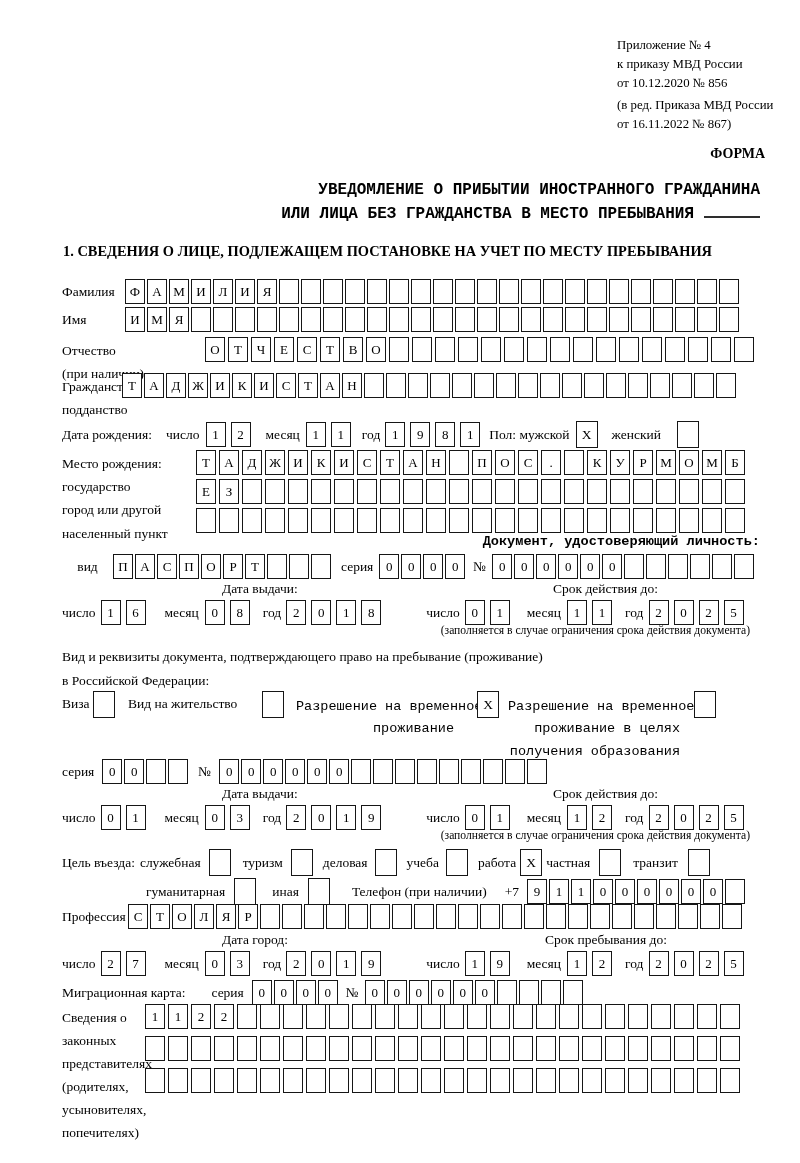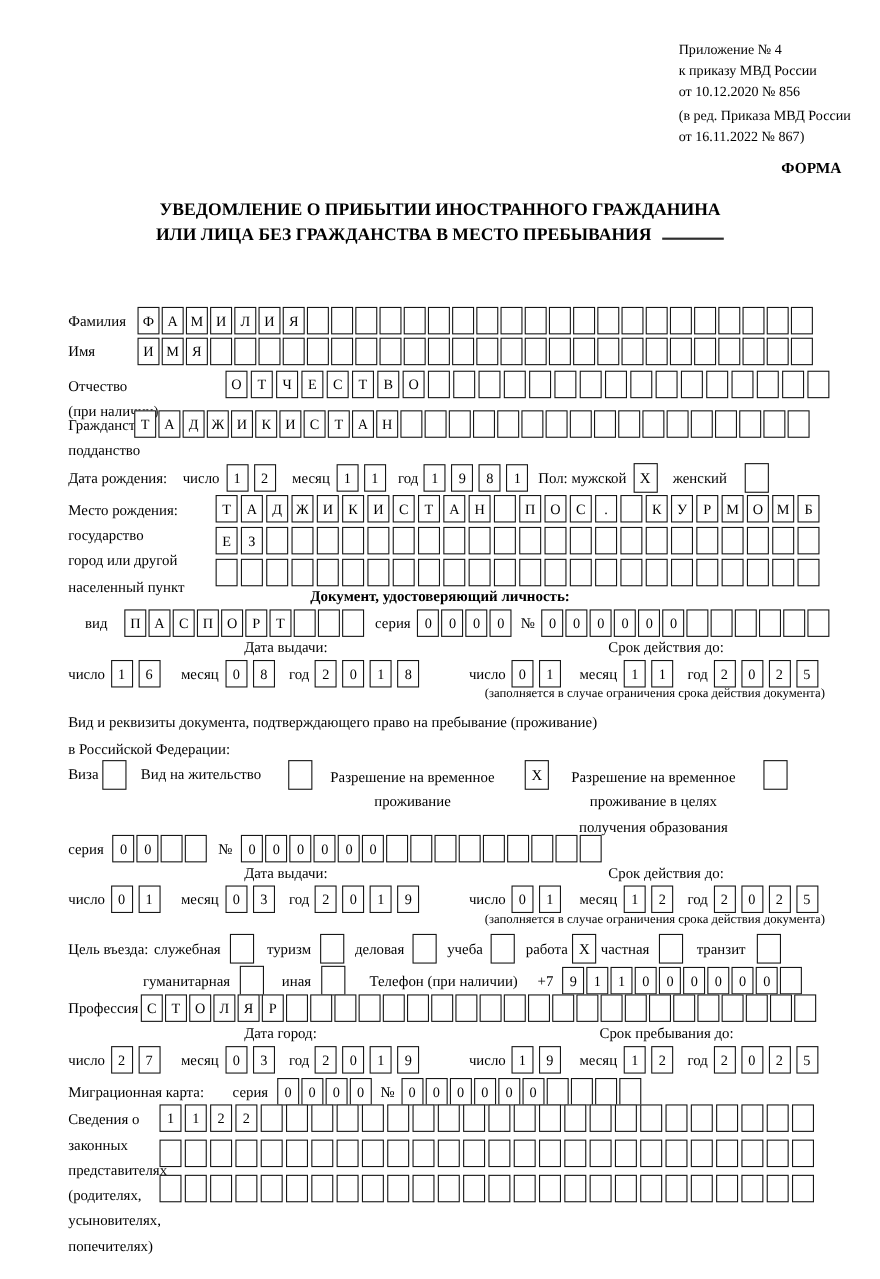--- a/index.html
+++ b/index.html
@@ -12,21 +12,21 @@
   .note{font-size:11.6px;}
   .row{display:flex;align-items:center;}
   .cells{display:flex;align-items:center;}
   .cell{flex:0 0 auto;display:flex;align-items:center;justify-content:center;
         width:18px;height:23px;border:1.5px solid #161616;margin-right:2px;
         font-size:13px;line-height:1;background:#fff;}
   .g3 .cell{margin-right:3px;}
   .sp .cell{margin-right:5px;}
   .cb{flex:0 0 auto;display:flex;align-items:center;justify-content:center;
       width:20px;height:25px;border:1.5px solid #161616;font-size:13.5px;background:#fff;}
-  .ctr{text-align:center;}
+  .ctr{text-align:right;font-family:Liberation Mono, monospace;}
   .title-underline{display:inline-block;width:56px;height:14px;border-bottom:2px solid #2e2e2e;margin-left:10px;}
   .lh23{line-height:23px;}
 </style>
 </head>
 <body>
 
 <div class="sheet">
 
   <div class="abs" style="top:36px;left:617px;">
     <div class="sm">Приложение № 4</div>
@@ -36,20 +36,21 @@
     <div class="sm">от 16.11.2022 № 867)</div>
   </div>
 
   <div class="abs bold" style="top:146px;left:560px;width:205px;text-align:right;font-size:14px;">ФОРМА</div>
 
   <div class="abs bold ctr lh23" style="top:179px;left:40px;width:720px;font-size:16px;">
     <div>УВЕДОМЛЕНИЕ О ПРИБЫТИИ ИНОСТРАННОГО ГРАЖДАНИНА</div>
     <div><span>ИЛИ ЛИЦА БЕЗ ГРАЖДАНСТВА В МЕСТО ПРЕБЫВАНИЯ</span><span class="title-underline"></span></div>
   </div>
 
+  <div class="abs bold" style="top:243px;left:63px;font-size:14.4px;white-space:nowrap;">1. СВЕДЕНИЯ О ЛИЦЕ, ПОДЛЕЖАЩЕМ ПОСТАНОВКЕ НА УЧЕТ ПО МЕСТУ ПРЕБЫВАНИЯ</div>
 
   <div class="abs row" style="top:279px;left:62px;">
     <span class="lbl" style="display:inline-block;width:63px;">Фамилия</span>
     <span class="cells">
         <span class="cell">Ф</span>
         <span class="cell">А</span>
         <span class="cell">М</span>
         <span class="cell">И</span>
         <span class="cell">Л</span>
         <span class="cell">И</span>
@@ -473,21 +474,21 @@
     <span class="lbl" style="margin-left:10px;margin-right:7px;">учеба</span>
     <span class="cb"></span>
     <span class="lbl" style="margin-left:10px;margin-right:4px;">работа</span>
     <span class="cb">X</span>
     <span class="lbl" style="margin-left:4px;margin-right:9px;">частная</span>
     <span class="cb"></span>
     <span class="lbl" style="margin-left:12px;margin-right:10px;">транзит</span>
     <span class="cb"></span>
   </div>
 
-  <div class="abs row" style="top:878px;left:130px;">
+  <div class="abs row" style="top:878px;left:146px;">
     <span class="lbl" style="margin-right:9px;">гуманитарная</span>
     <span class="cb"></span>
     <span class="lbl" style="margin-left:16px;margin-right:9px;">иная</span>
     <span class="cb"></span>
     <span class="lbl" style="margin-left:22px;">Телефон (при наличии)</span>
     <span class="lbl" style="margin-left:18px;margin-right:8px;">+7</span>
     <span class="cells">
         <span class="cell">9</span>
         <span class="cell">1</span>
         <span class="cell">1</span>

